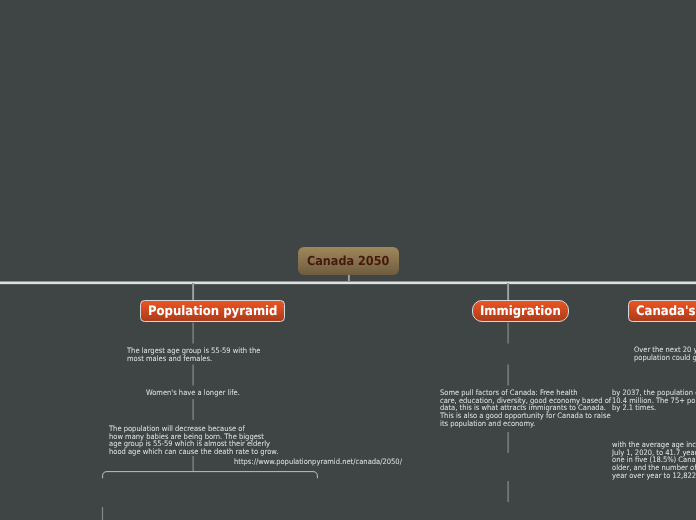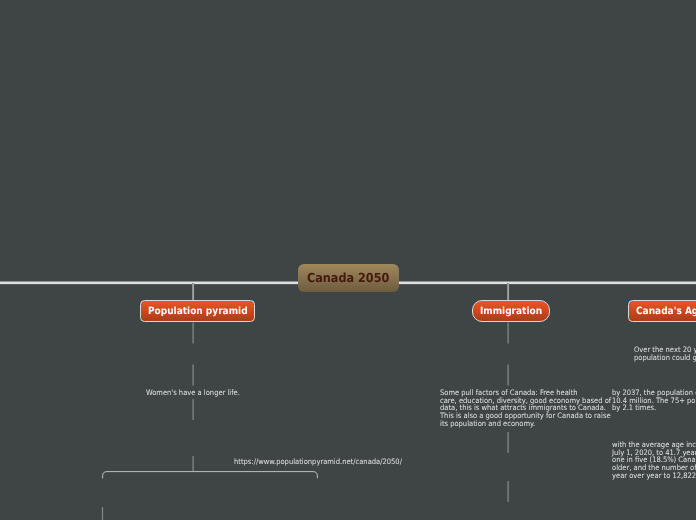--- a/index.html
+++ b/index.html
@@ -19,32 +19,31 @@
     position:absolute;
     left:297.7px;top:246.7px;width:101.3px;height:28.5px;
     border-radius:6px;
     background:linear-gradient(to bottom,#9f885b 0%,#8a7450 45%,#6e5c3e 100%);
     color:#451a0c;
     font-family:"DejaVu Sans", sans-serif;
     font-stretch:condensed;
     font-weight:bold;font-size:12.5px;
     display:flex;align-items:center;justify-content:center;
     box-sizing:border-box;
-    margin-top:17px;
   }
 
   .cat{
     position:absolute;
     height:22.3px;border-radius:4.5px;
     background:linear-gradient(to bottom,#ea5523 0%,#cd481e 50%,#ab3c1a 100%);
     border:1.9px solid #d6dada;
     color:#ffffff;
     font-family:"DejaVu Sans", sans-serif;
     font-stretch:condensed;
-    font-weight:bold;font-size:10px;
+    font-weight:bold;font-size:13px;
     display:flex;align-items:center;justify-content:center;
     box-sizing:border-box;
     padding:0.8px 6.9px 0 6.9px;
     white-space:nowrap;
   }
   
   .cat-clipped{left:628px;top:300px;width:145px;justify-content:flex-start;padding-left:6.9px;}
 
   .txt{
     position:absolute;color:#e2e5e4;
@@ -120,21 +119,27 @@
   <div class="cat" id="cat1" style="top: 300px; left: 139.928px;">
       <span>Population pyramid</span>
     </div>
   <div class="cat" id="cat2" style="top: 300px; left: 472.375px; border-radius: 10px;">
       <span>Immigration</span>
     </div>
   <div class="cat cat-clipped" id="cat3">
       <span>Canada's Age</span>
     </div>
 
+  <div class="txt" style="left:126.5px;top:347px">The largest age group is 55-59 with the
+most males and females.</div>
   <div class="txt" style="left:146.1px;top:388.5px">Women's have a longer life.</div>
+  <div class="txt" style="left:109px;top:424.5px">The population will decrease because of
+how many babies are being born. The biggest
+age group is 55-59 which is almost their elderly
+hood age which can cause the death rate to grow.</div>
   <div class="txt" style="left:233.5px;top:458px">https://www.populationpyramid.net/canada/2050/</div>
 
   <div class="txt" style="left:440px;top:389.1px">Some pull factors of Canada: Free health
 care, education, diversity, good economy based of
 data, this is what attracts immigrants to Canada.
 This is also a good opportunity for Canada to raise
 its population and economy.</div>
 
   <div class="txt" style="left:633.5px;top:346.4px">Over the next 20 years, Canada's
 population could grow</div>

